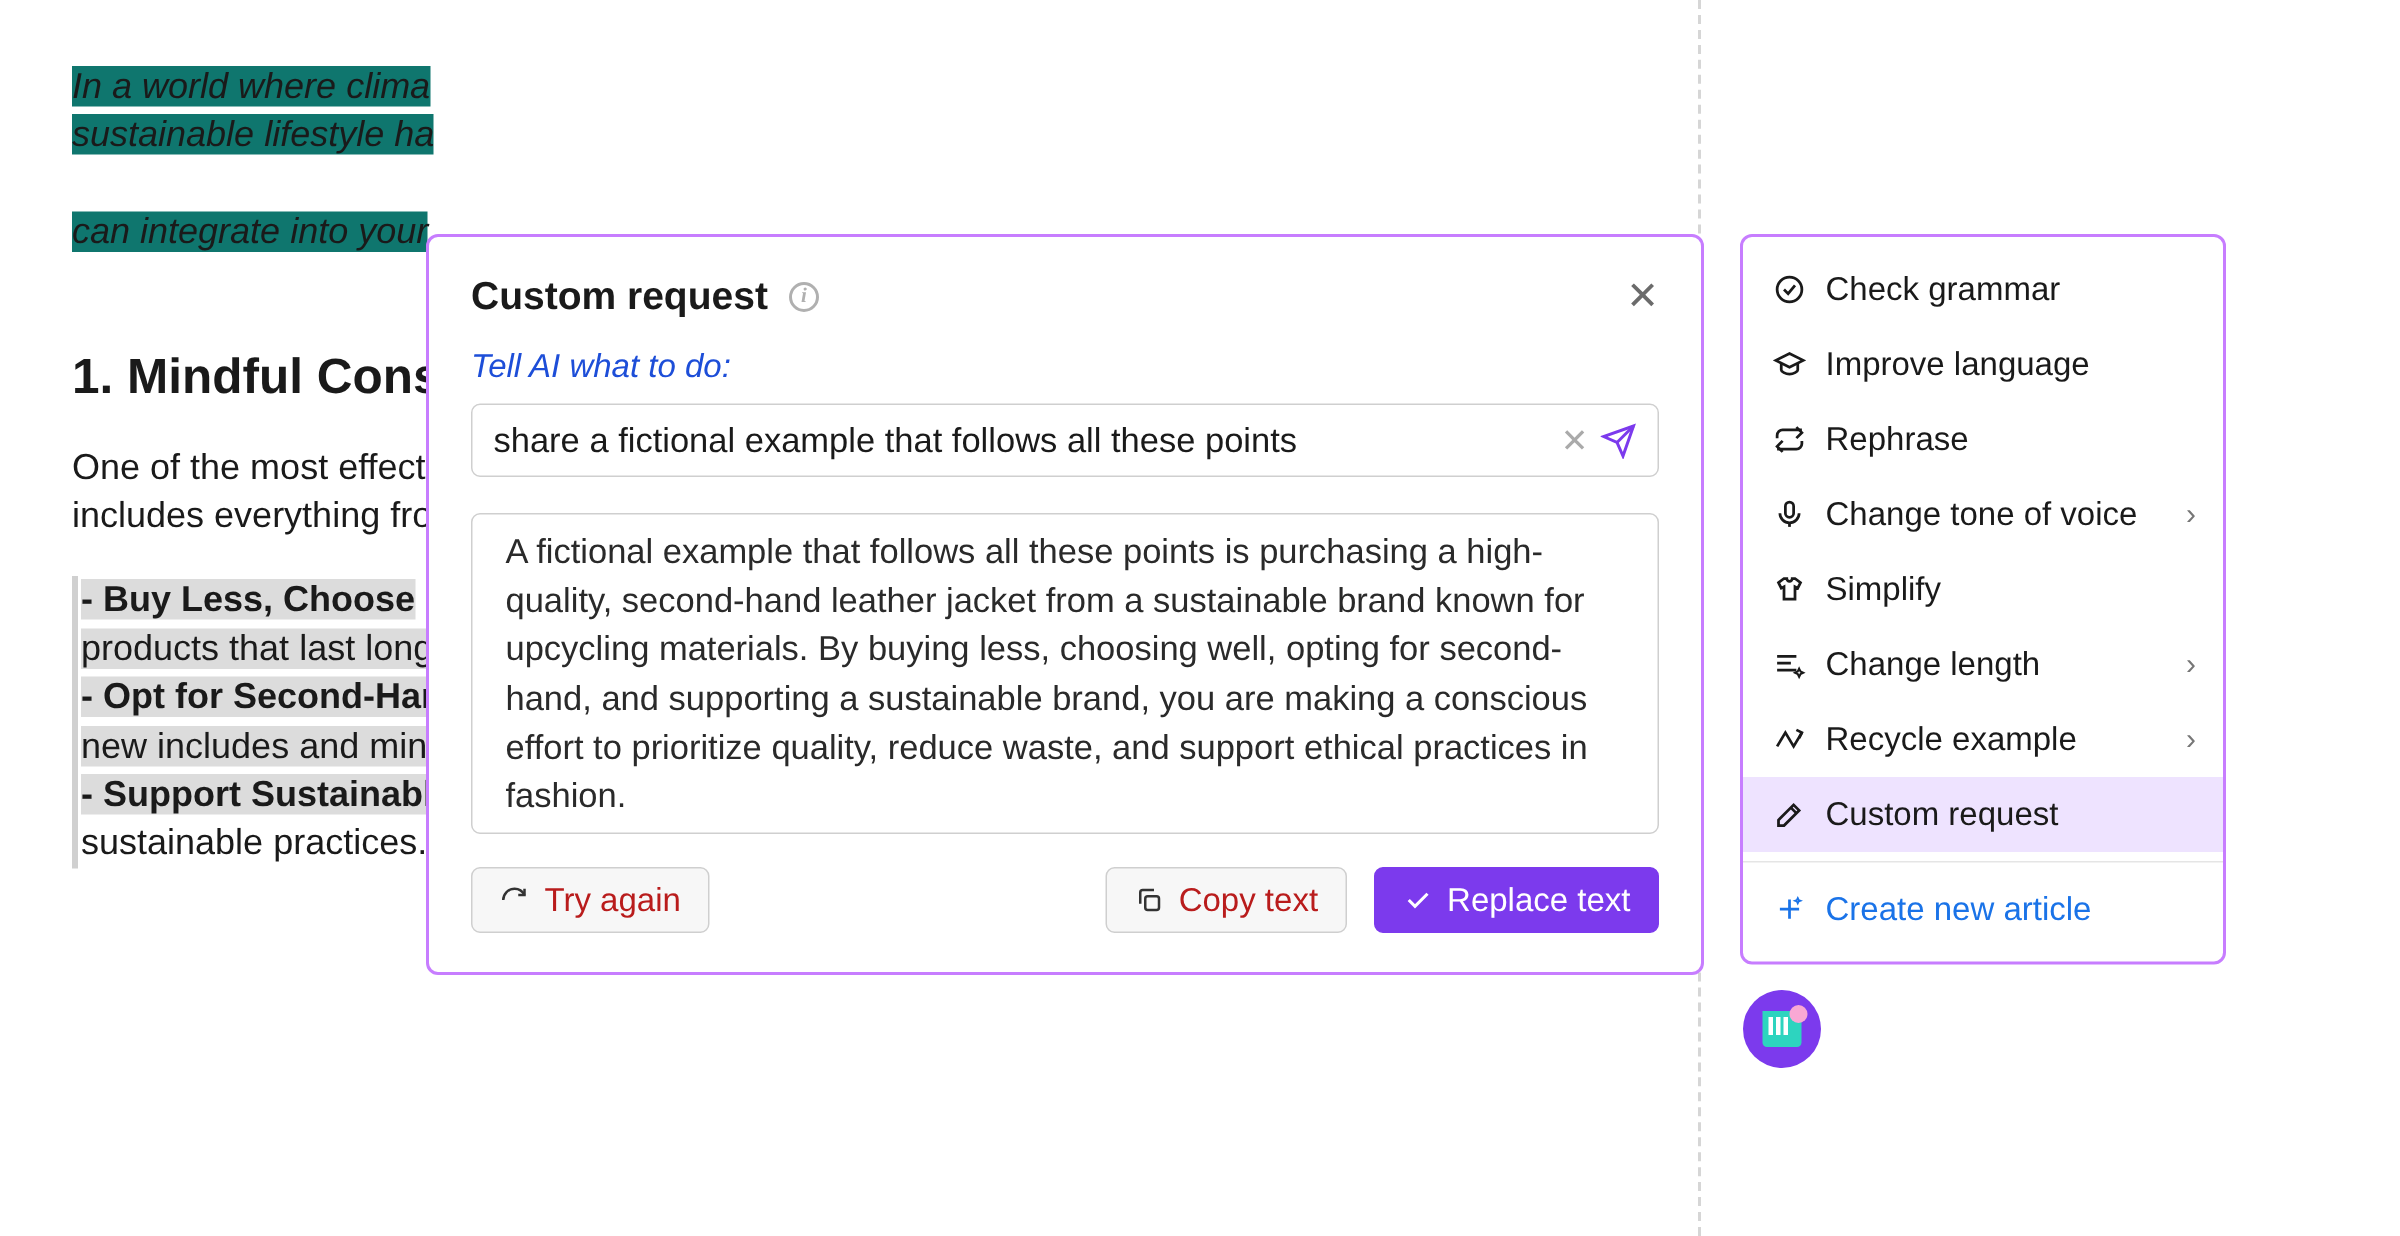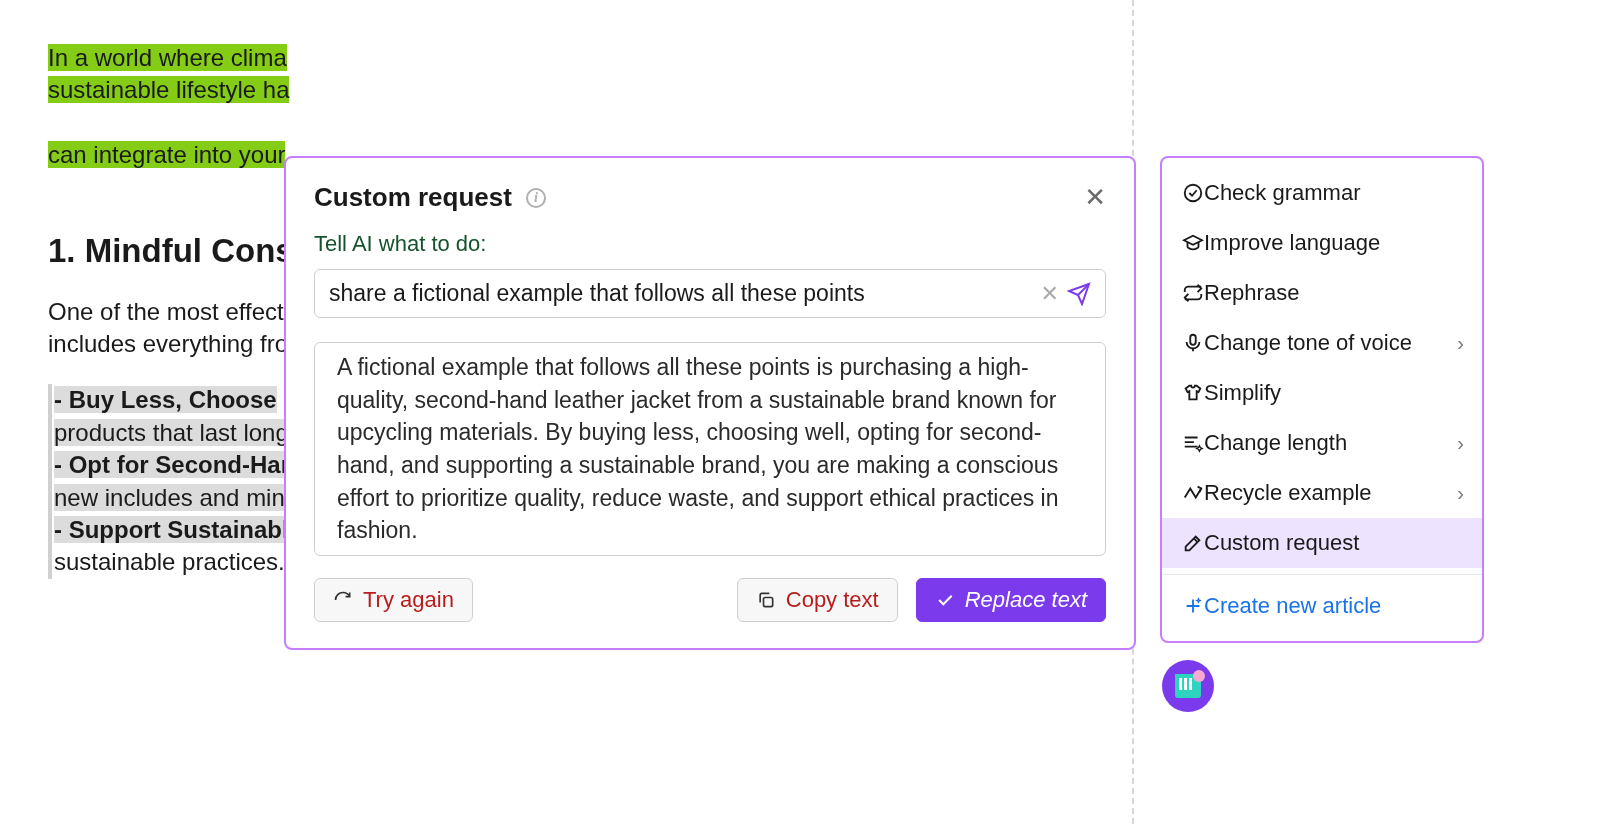--- a/index.html
+++ b/index.html
@@ -25,21 +25,21 @@
     font-weight: 700;
     line-height: 1.25;
     letter-spacing: -0.3px;
     margin-bottom: 38px;
   }
   .doc p.intro {
     font-size: 24px;
     line-height: 1.35;
     margin-bottom: 60px;
   }
-  .hl { background: #84cc16; }
+  .hl { background: #0f766e; font-style: italic; }
   .doc h2 {
     font-size: 33px;
     font-weight: 700;
     margin-bottom: 26px;
   }
   .doc p.body {
     font-size: 24px;
     line-height: 1.35;
     margin-bottom: 24px;
   }
@@ -77,21 +77,21 @@
     left: 1160px;
     width: 324px;
     background: #fff;
     border: 2px solid #c77dff;
     border-radius: 8px;
     padding: 10px 0;
   }
   .menu-item {
     display: flex;
     align-items: center;
-    gap: 0;
+    gap: 13px;
     padding: 12px 20px;
     font-size: 22px;
     cursor: pointer;
     position: relative;
   }
   .menu-item .icon {
     width: 22px;
     height: 22px;
     display: flex;
     align-items: center;
@@ -189,22 +189,23 @@
     font-style: italic;
     font-weight: 700;
   }
   .close-x {
     font-size: 26px;
     color: #6b6b6b;
     cursor: pointer;
   }
   .instr {
     font-size: 22px;
-    color: #14532d;
+    color: #1d4ed8;
     margin-bottom: 12px;
+    font-style: italic;
   }
   .inputrow {
     display: flex;
     align-items: center;
     border: 1px solid #cfcfcf;
     border-radius: 6px;
     padding: 10px 14px;
     margin-bottom: 24px;
   }
   .inputrow input {
@@ -249,21 +250,20 @@
     border-radius: 6px;
     cursor: pointer;
     border: 1px solid #cfcfcf;
     background: #f7f7f7;
     color: #b91c1c;
   }
   .btn.primary {
     background: #7c3aed;
     border-color: #7c3aed;
     color: #fff;
-    font-style: italic;
   }
   .actions-right { display: flex; gap: 18px; }
 
   svg { display: block; }
 </style>
 </head>
 <body>
 
 <div class="doc">
   <p class="intro">

